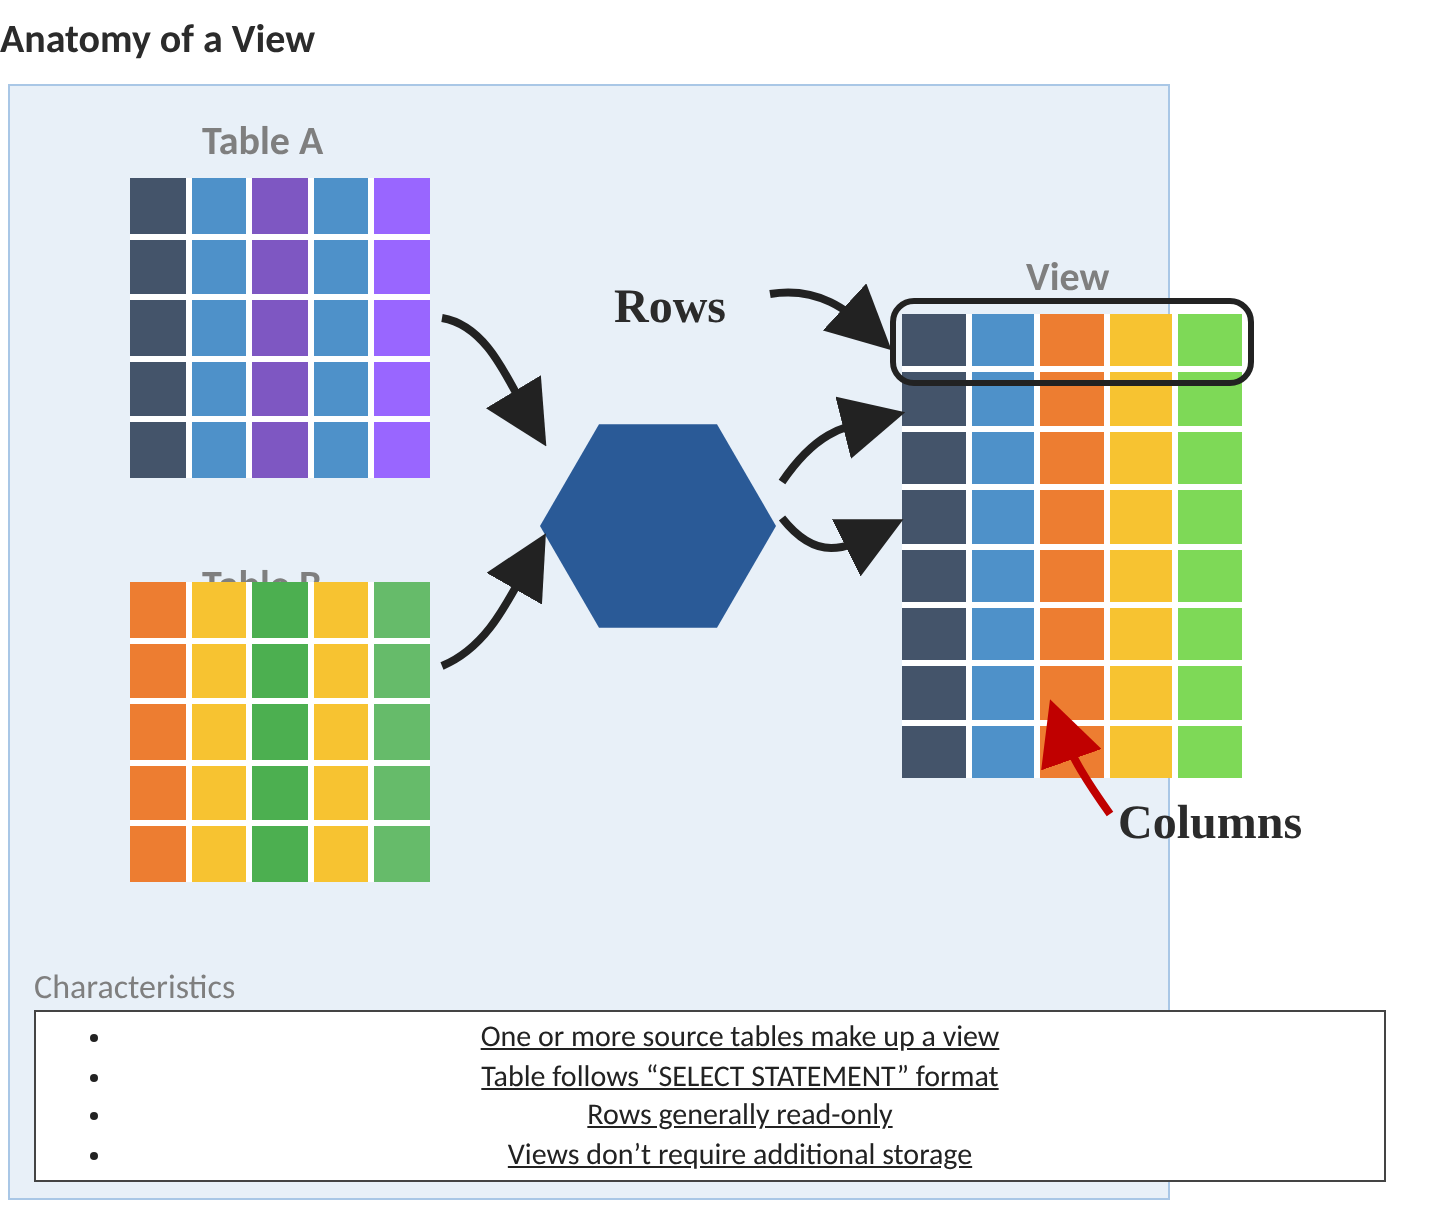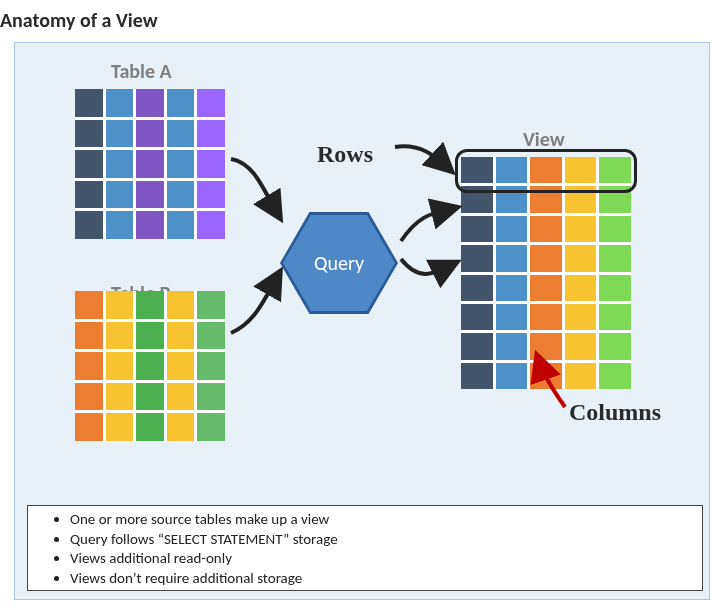--- a/index.html
+++ b/index.html
@@ -12,26 +12,27 @@
   }
   .title {
     text-align: left;
     font-size: 20px;
     font-weight: 600;
     color: #2b2b2b;
     padding-top: 8px;
   }
   .panel {
     position: absolute;
-    left: 14px;
+    left: 4px;
     top: 42px;
-    width: 696px;
+    width: 581px;
     height: 558px;
     background: #e8f0f8;
     border: 1px solid #a9c7e6;
+    text-align: center;
   }
   .table-label {
     font-size: 20px;
     font-weight: 600;
     color: #7f7f7f;
     position: absolute;
   }
   .cursive-label {
     font-family: "Segoe Script", "Brush Script MT", cursive;
     font-size: 24px;
@@ -102,20 +103,21 @@
   .char-box {
     position: absolute;
     left: 12px; top: 462px;
     width: 676px;
     height: 86px;
     background: #fff;
     border: 1px solid #444;
     padding: 4px 12px 4px 42px;
     font-size: 15px;
     color: #222;
+    text-decoration: underline;
   }
   .char-box ul { list-style: disc; }
   .char-box li { line-height: 1.3; }
   .rows-frame {
     position: absolute;
     left: 440px; top: 106px;
     width: 182px; height: 44px;
     border: 3px solid #222;
     border-radius: 12px;
   }
@@ -224,21 +226,20 @@
       <div class="cell yellow"></div>
       <div class="cell lime"></div>
       <div class="cell darkblue"></div>
       <div class="cell midblue"></div>
       <div class="cell orange"></div>
       <div class="cell yellow"></div>
       <div class="cell lime"></div>
     </div>
 
   <div class="hex-border"></div>
-  <div class="hexagon">Query</div>
 
   <div class="cursive-label" style="left:302px; top:98px;">Rows</div>
   <div class="cursive-label" style="left:554px; top:356px;">Columns</div>
 
   <div class="rows-frame"></div>
 
   <svg class="arrow" style="left:210px; top:110px; width:70px; height:80px;">
     <defs>
         <marker id="ah1" markerWidth="8" markerHeight="8" refX="5" refY="4" orient="auto">
           <path d="M0,0 L8,4 L0,8 Z" fill="#222"></path>
@@ -285,22 +286,23 @@
 
   <svg class="arrow" style="left:510px; top:310px; width:60px; height:60px;">
     <defs>
         <marker id="ah6" markerWidth="8" markerHeight="8" refX="5" refY="4" orient="auto">
           <path d="M0,0 L8,4 L0,8 Z" fill="#c00000"></path>
         </marker>
       </defs>
     <path d="M40,54 C 30,40 20,25 14,8" stroke="#c00000" stroke-width="4" fill="none" marker-end="url(#ah6)"></path>
   </svg>
 
+  <div class="char-label">Characteristics</div>
   <div class="char-box">
     <ul id="charlist">
         <li>One or more source tables make up a view</li>
-        <li>Query follows “SELECT STATEMENT” storage</li>
-        <li>Views additional read-only</li>
+        <li>Table follows “SELECT STATEMENT” format</li>
+        <li>Rows generally read-only</li>
         <li>Views don’t require additional storage</li>
       </ul>
   </div>
 
 </div>
 
 </body></html>

